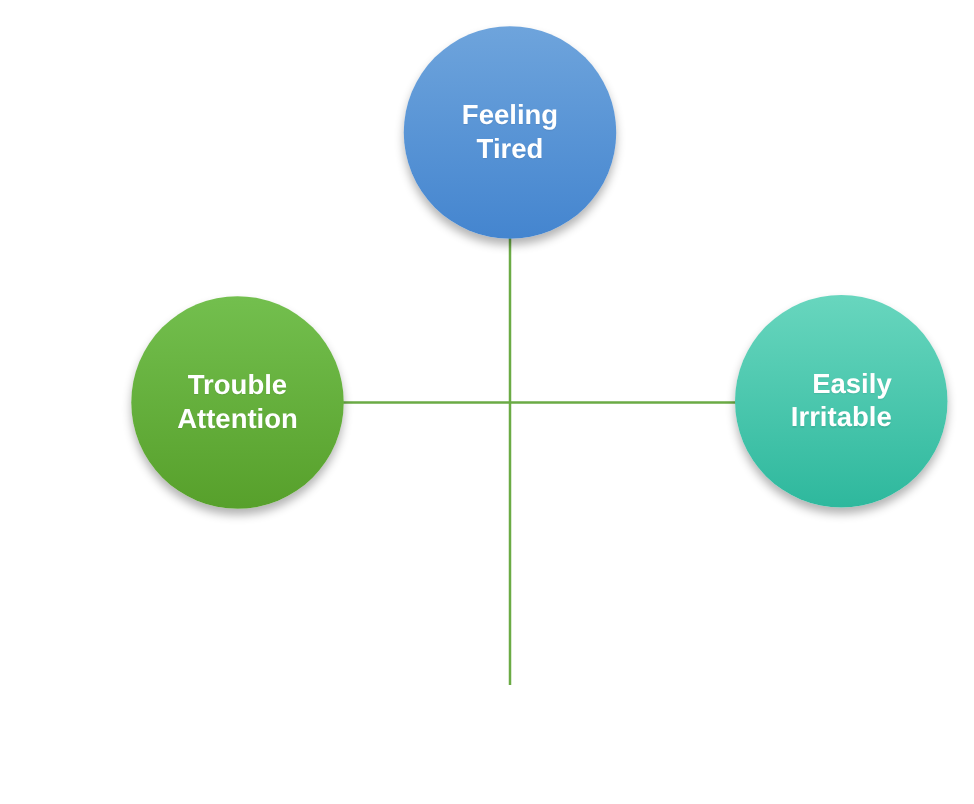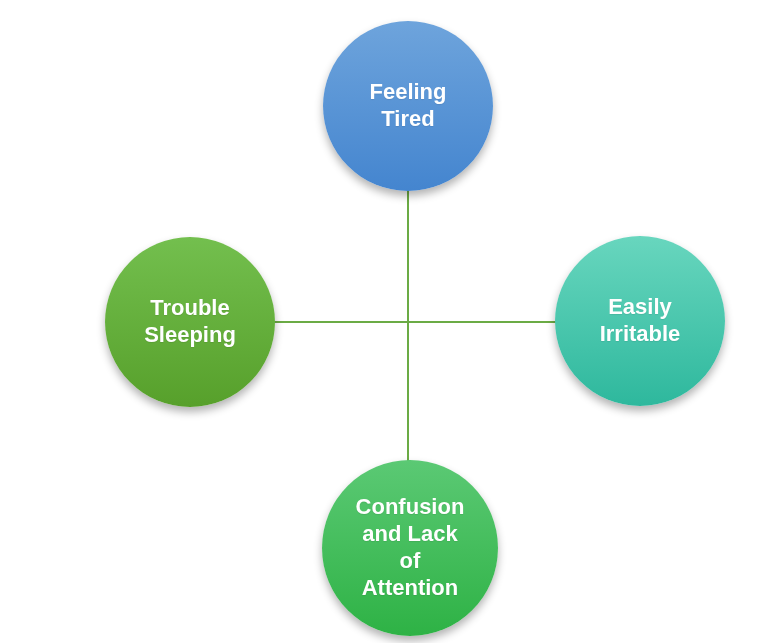--- a/index.html
+++ b/index.html
@@ -45,49 +45,43 @@
     font-size: 22px;
     line-height: 1.22;
     box-shadow: 0 5px 8px rgba(0,0,0,0.30);
   }
   .circle .label {
     white-space: pre-line;
     text-shadow: 0 1px 1px rgba(0,0,0,0.08);
   }
   .node-top    { left: 323px; top: 21px;  width: 170px; height: 170px; }
   .node-left   { left: 105px; top: 237px; width: 170px; height: 170px; }
-  .node-right  { left: 555px; top: 236px; width: 170px; height: 170px; }
+  .node-right  { left: 588px; top: 236px; width: 170px; height: 170px; text-align: right; }
   .node-bottom { left: 322px; top: 460px; width: 176px; height: 176px; }
   .node-center { left: 330px; top: 244px; width: 156px; height: 156px; }
 </style>
 </head>
 <body>
 
 <div class="canvas">
 
   <div class="line v" style="background: rgb(107, 171, 69);"></div>
 
   <div class="line h" style="background: rgb(107, 171, 69);"></div>
 
   <div class="circle node-top" style="background: linear-gradient(rgb(110, 164, 220) 0%, rgb(68, 133, 207) 100%);">
     <span class="label">Feeling
 Tired</span>
   </div>
 
   <div class="circle node-left" style="background: linear-gradient(rgb(115, 191, 78) 0%, rgb(87, 160, 43) 100%);">
     <span class="label">Trouble
-Sleeping</span>
+Attention</span>
   </div>
 
 
   <div class="circle node-right" style="background: linear-gradient(rgb(104, 214, 190) 0%, rgb(46, 184, 157) 100%);">
     <span class="label">Easily
 Irritable</span>
   </div>
 
-  <div class="circle node-bottom" style="background: linear-gradient(rgb(91, 201, 116) 0%, rgb(46, 178, 69) 100%);">
-    <span class="label">Confusion
-and Lack
-of
-Attention</span>
-  </div>
 
 </div>
 
 </body></html>

